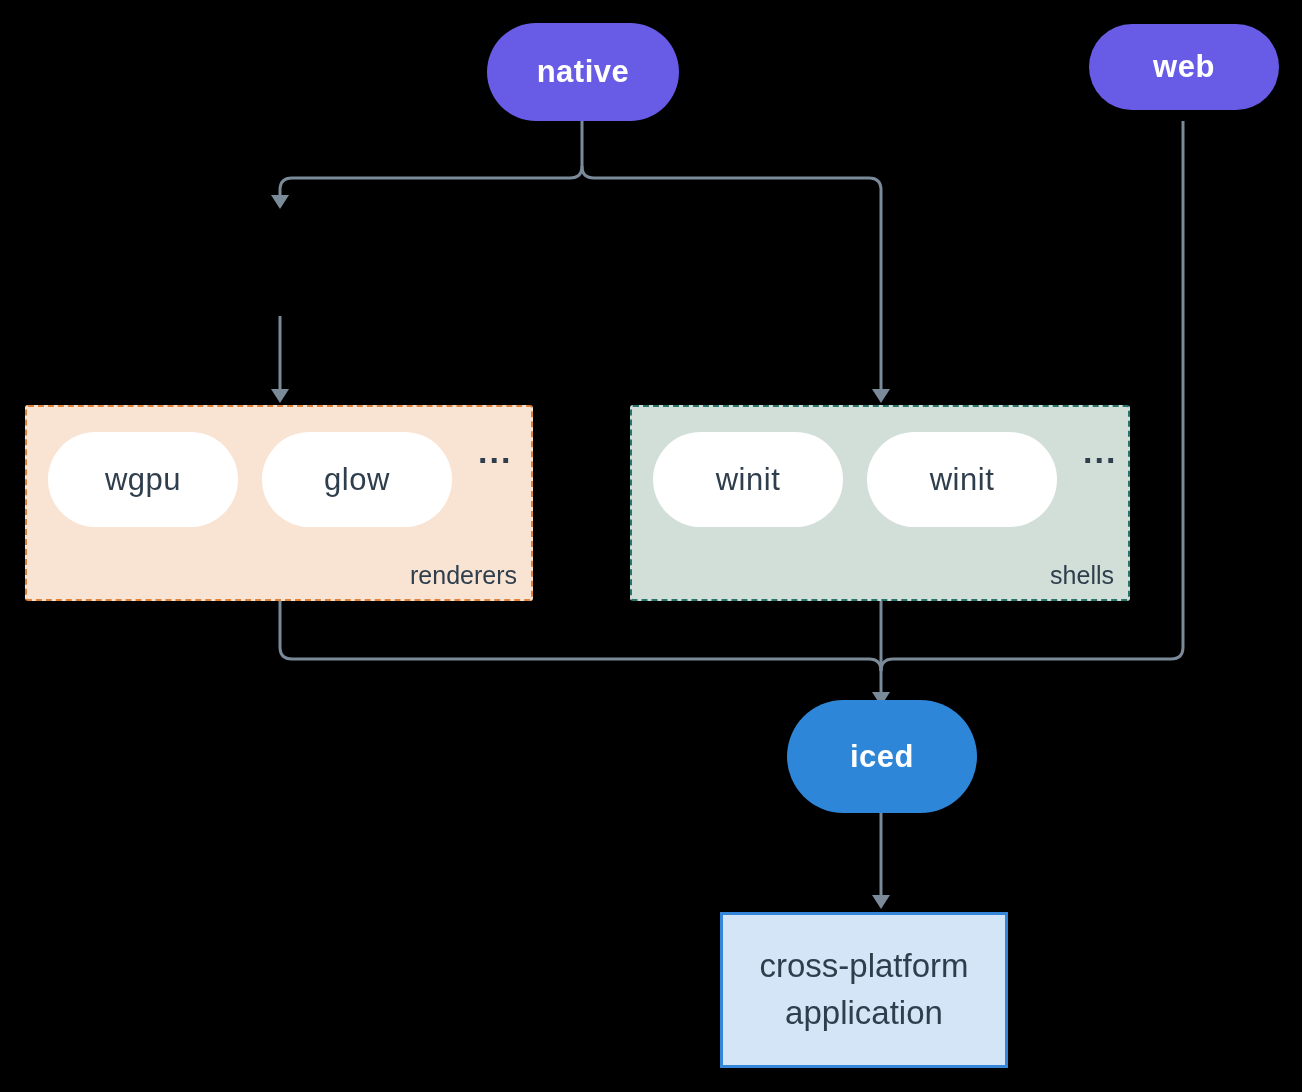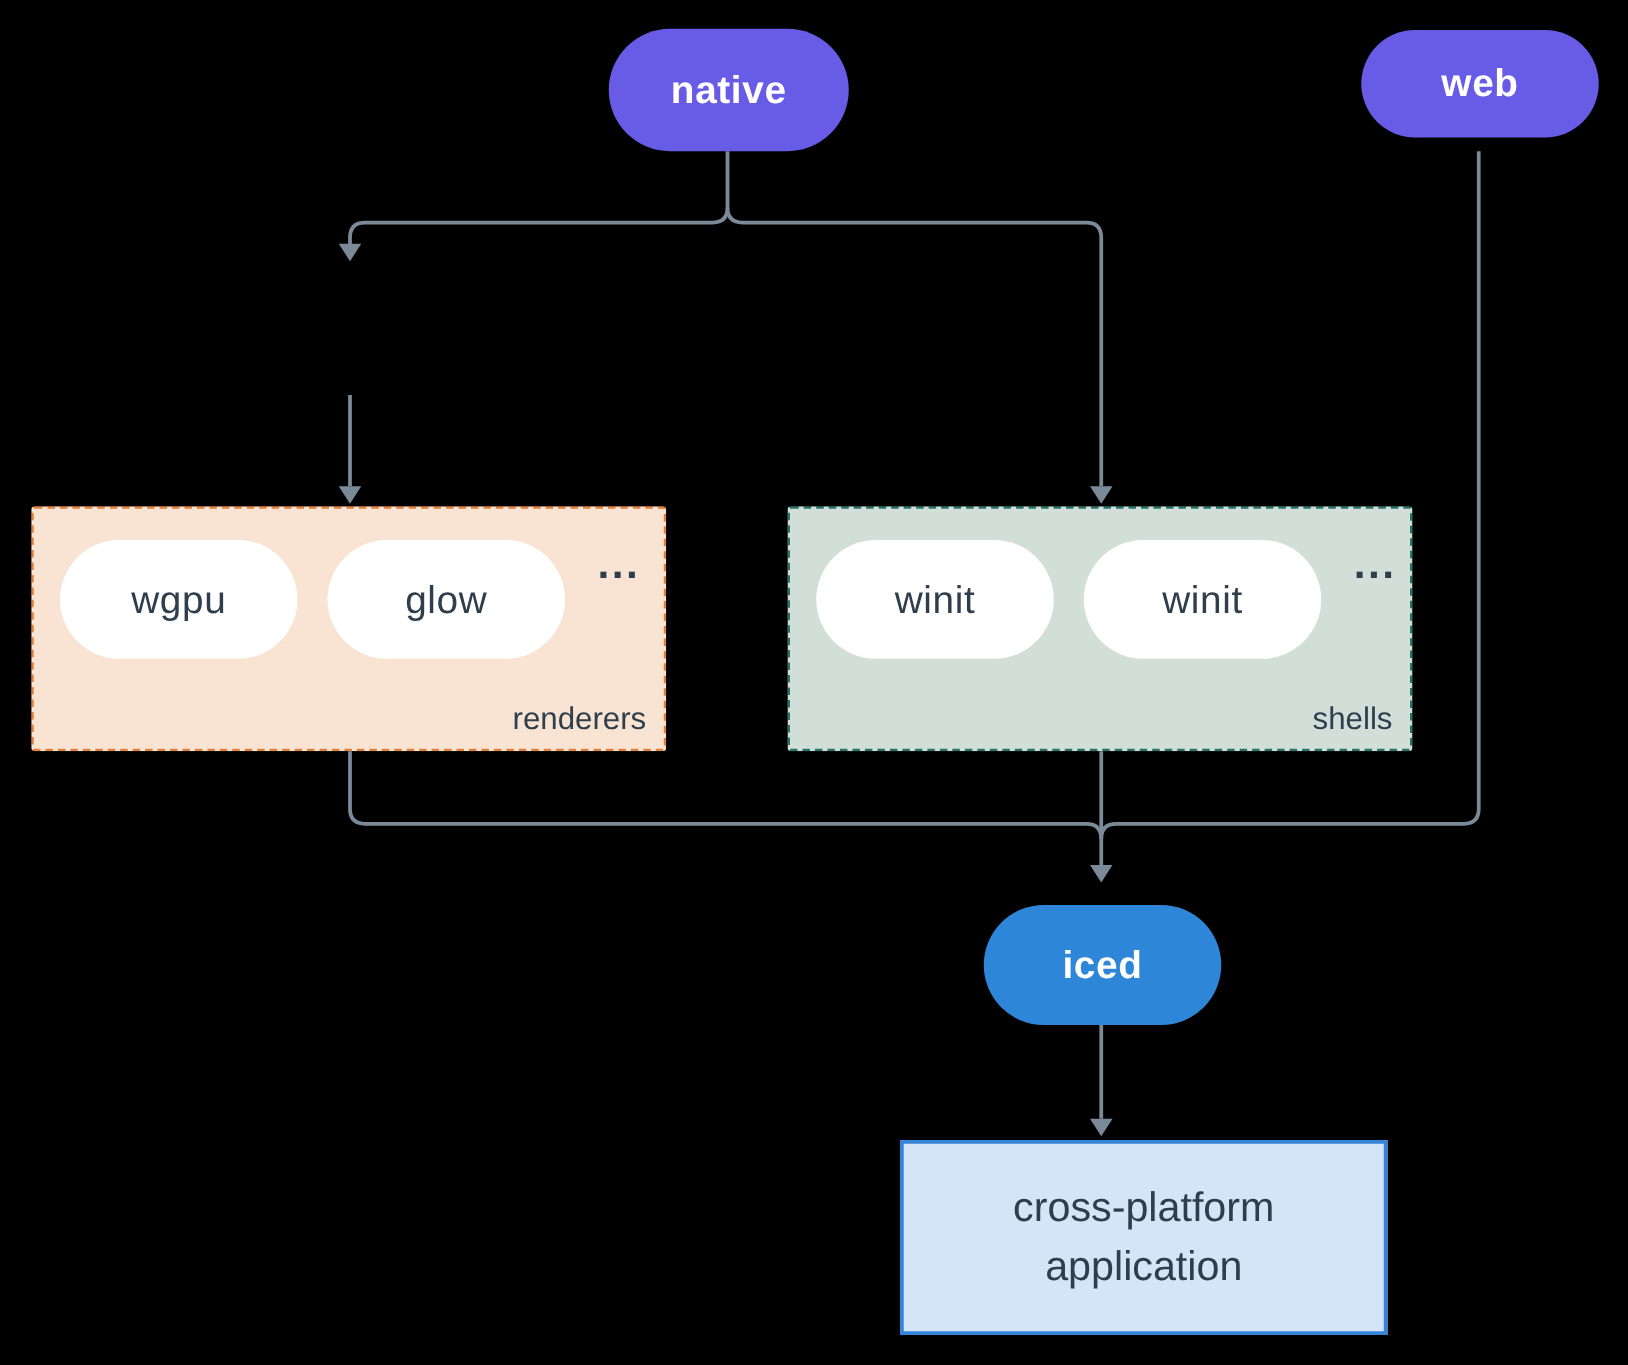--- a/index.html
+++ b/index.html
@@ -21,21 +21,21 @@
     border-radius: 70px;
     font-size: 31px;
     letter-spacing: 0.5px;
   }
   .pill.colored { color: #FFFFFF; font-weight: bold; }
   .pill.white   { background: #FFFFFF; color: #2F3E4C; }
 
   #node-native   { left: 487px; top:  23px; width: 192px; height: 98px; background: #685CE6; }
   #node-web      { left: 1089px; top: 24px; width: 190px; height: 86px; background: #685CE6; }
   #node-graphics { left: 187px; top: 215px; width: 186px; height: 98px; background: #E0823C; }
-  #node-iced     { left: 787px; top: 724px; width: 190px; height: 96px; background: #2E86D8; }
+  #node-iced     { left: 787px; top: 700px; width: 190px; height: 113px; background: #2E86D8; }
 
   .group-box {
     position: absolute;
     border-radius: 3px;
     box-sizing: border-box;
   }
   #group-renderers {
     left: 25px; top: 405px; width: 508px; height: 196px;
     background: #F9E4D4; border: 2px dashed #E0823C;
   }
@@ -51,21 +51,21 @@
   .ellipsis {
     color: #2F3E4C; font-size: 34px; font-weight: bold;
     letter-spacing: 2px; margin-left: 2px;
   }
   .group-label {
     position: absolute; right: 14px; bottom: 9px;
     color: #2F3E4C; font-size: 25px; margin-top: 32px;
   }
 
   #node-application {
-    position: absolute; left: 720px; top: 912px; width: 390px; height: 156px;
+    position: absolute; left: 720px; top: 912px; width: 288px; height: 156px;
     box-sizing: border-box;
     background: #D4E5F7; border: 3px solid #3585D8;
     display: flex; flex-direction: column; align-items: center; justify-content: center;
     color: #2F3E4C; font-size: 33px; line-height: 1.42; text-align: center;
   }
 </style>
 </head>
 <body>
 
 <div id="diagram">

